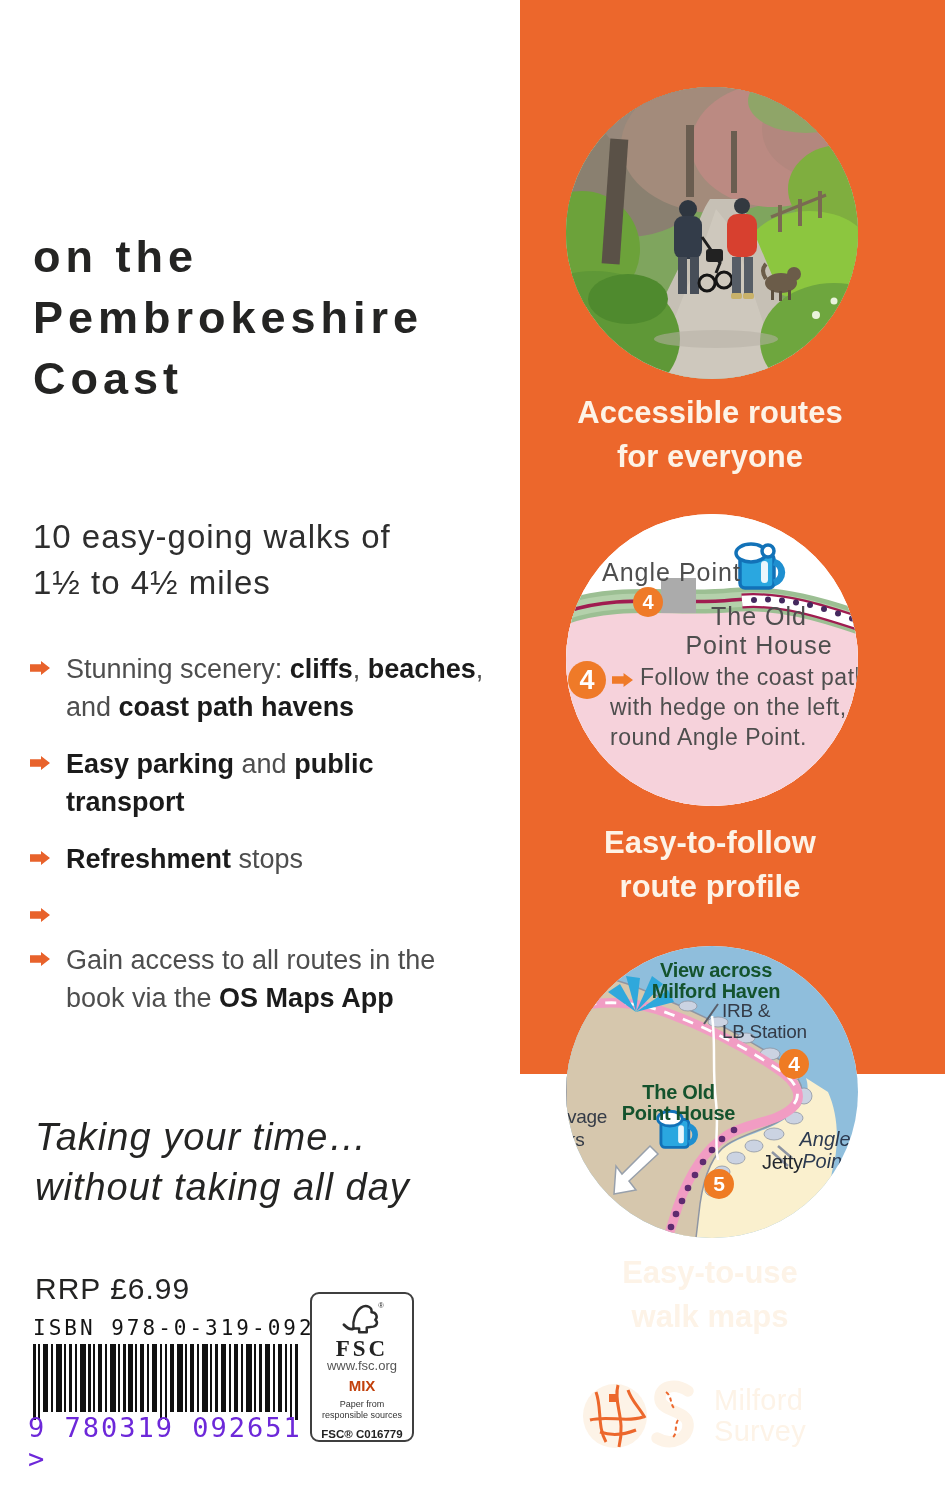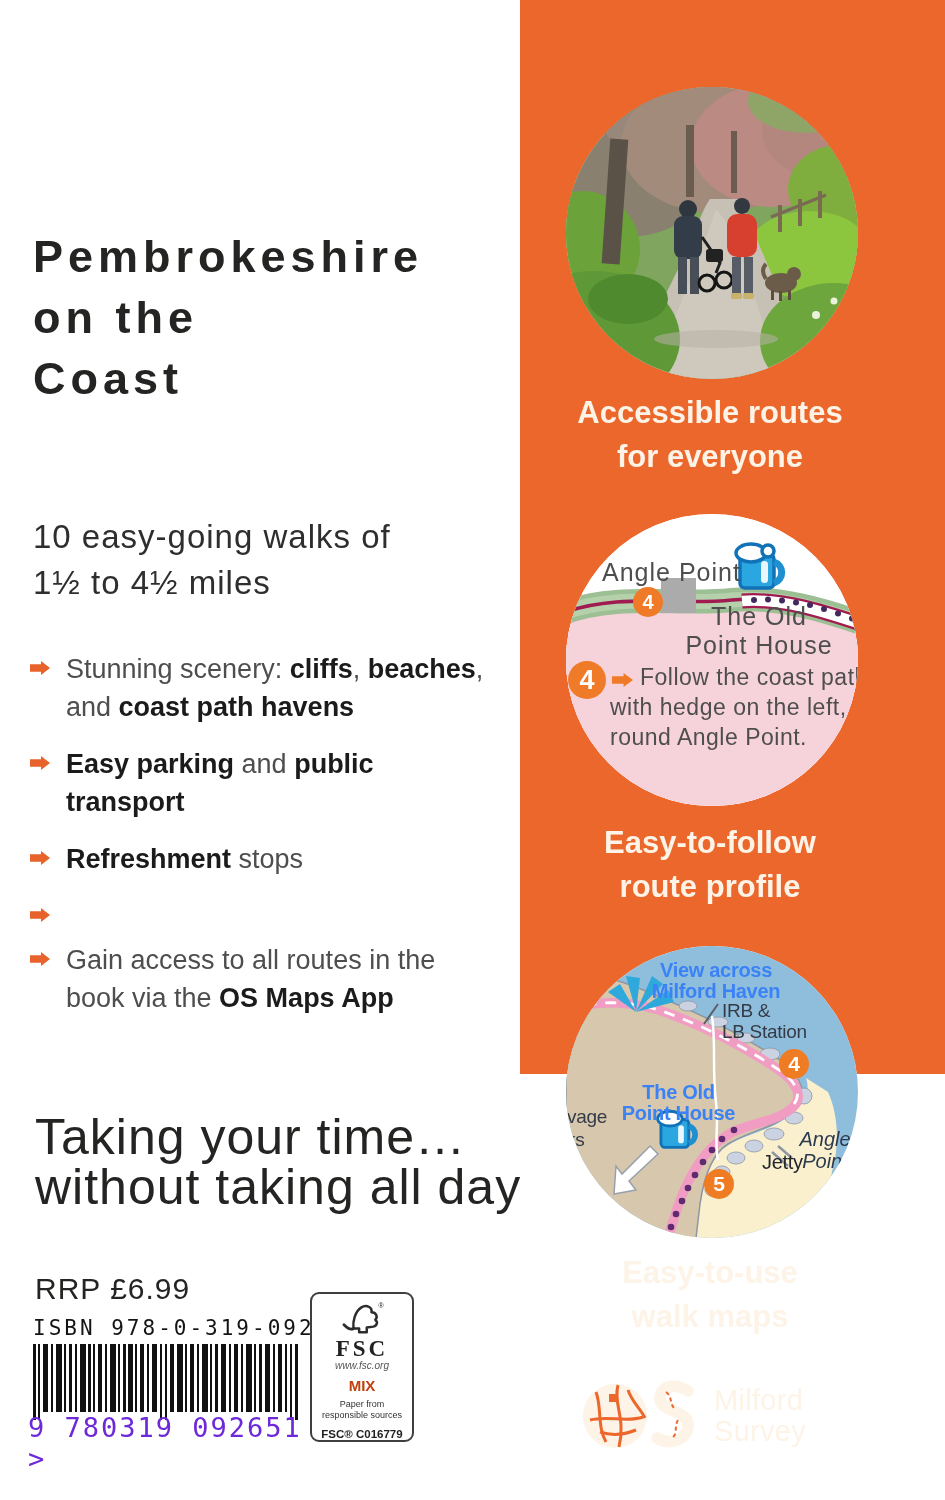--- a/index.html
+++ b/index.html
@@ -10,36 +10,36 @@
   
   .title{left:33px;top:226px;font-size:45px;line-height:61px;font-weight:bold;
          letter-spacing:5px;color:#242423;}
   .subtitle{left:33px;top:514px;font-size:33px;line-height:46px;color:#2e2e2e;letter-spacing:1px;}
   .bullets{left:30px;top:650px;width:478px;list-style:none;margin:0;padding:0;}
   .bullets li{display:flex;gap:16px;margin-bottom:19px;}
   .bullet-arrow{flex:none;width:20px;height:14px;margin-top:11px;background:#E8622B;
       clip-path:polygon(0 24%,55% 24%,55% 0,100% 50%,55% 100%,55% 76%,0 76%);}
   .btxt{font-size:27px;line-height:38px;color:#4e4e4e;}
   .btxt b{color:#1b1b1b;}
-  .tagline{left:35px;top:1112px;font-size:50px;line-height:50px;
+  .tagline{left:35px;top:1112px;font-size:38px;line-height:50px;font-style:italic;
            color:#242423;letter-spacing:1px;}
   .rrp{left:35px;top:1272px;font-size:30px;color:#242423;letter-spacing:1px;}
   .isbn{left:33px;top:1316px;font-family:"DejaVu Sans Mono",monospace;font-size:21px;
         letter-spacing:3px;color:#141414;}
   .barcode{left:33px;top:1344px;}
   .bc-digits{left:28px;top:1412px;width:290px;font-family:"DejaVu Sans Mono",monospace;
              font-size:27px;letter-spacing:2px;color:#6d28d9;}
 
   
   .fsc{left:310px;top:1292px;width:104px;height:150px;border:2px solid #3f3f3f;
        border-radius:9px;background:#fff;display:flex;flex-direction:column;
        align-items:center;box-sizing:border-box;padding-top:6px;}
   .fsc-brand{font-family:"Liberation Serif",serif;font-weight:bold;font-size:23px;
              letter-spacing:3px;color:#222;line-height:22px;}
-  .fsc-url{font-size:10px;color:#555;line-height:11px;font-style:italic;}
+  .fsc-url{font-size:13px;color:#555;line-height:11px;}
   .fsc-mix{font-size:15px;font-weight:bold;color:#c2410c;margin-top:7px;line-height:16px;}
   .fsc-desc{font-size:9px;color:#333;line-height:11px;text-align:center;margin-top:5px;}
   .fsc-lic{font-size:11.5px;font-weight:bold;color:#222;margin-top:7px;}
 
   
   .panel{left:520px;top:0;width:425px;height:1074px;background:#EC672C;}
   .circle{position:absolute;left:46px;width:292px;height:292px;border-radius:50%;
           overflow:hidden;background:#fff;}
   .cap{position:absolute;left:0;width:380px;text-align:center;font-weight:bold;
        font-size:31px;line-height:44px;color:#FDF3E7;}
@@ -49,38 +49,38 @@
   .wpt{position:absolute;border-radius:50%;background:#EF7A28;color:#fff;font-weight:bold;
        display:flex;align-items:center;justify-content:center;}
   .wpt-sm{width:30px;height:30px;font-size:20px;}
   .wpt-lg{width:38px;height:38px;font-size:27px;}
   .instr{position:absolute;font-size:23px;color:#4e4e4e;letter-spacing:0.5px;white-space:nowrap;}
   .pf-arrow{position:absolute;width:21px;height:14px;background:#EF7A28;
       clip-path:polygon(0 24%,55% 24%,55% 0,100% 50%,55% 100%,55% 76%,0 76%);}
 
   
   .map-bold{position:absolute;font-weight:bold;font-size:20px;line-height:21px;
-            color:#3b82f6;text-align:center;letter-spacing:-0.3px;}
+            color:#14532d;text-align:center;letter-spacing:-0.3px;}
   .map-reg{position:absolute;font-size:19px;line-height:21px;color:#343b47;letter-spacing:-0.3px;}
   .map-it{position:absolute;font-style:italic;font-size:20px;line-height:22px;
           color:#2c3a50;text-align:center;}
   .map-wpt{position:absolute;width:30px;height:30px;border-radius:50%;background:#EF7B23;
            color:#fff;font-weight:bold;font-size:21px;display:flex;align-items:center;
            justify-content:center;}
 
   
   .oslogo{left:62px;top:1378px;display:flex;align-items:center;gap:12px;}
   .oslogo-text{font-size:29px;line-height:31px;color:#FDF3E7;letter-spacing:0.3px;}
 </style>
 </head>
 <body>
 
 <div class="abs title">
+  <div>on the</div>
   <div>Pembrokeshire</div>
-  <div>on the</div>
   <div>Coast</div>
 </div>
 
 <div class="abs subtitle">
   <div>10 easy-going walks of</div>
   <div>1½ to 4½ miles</div>
 </div>
 
 <ul class="abs bullets">
   <li>

